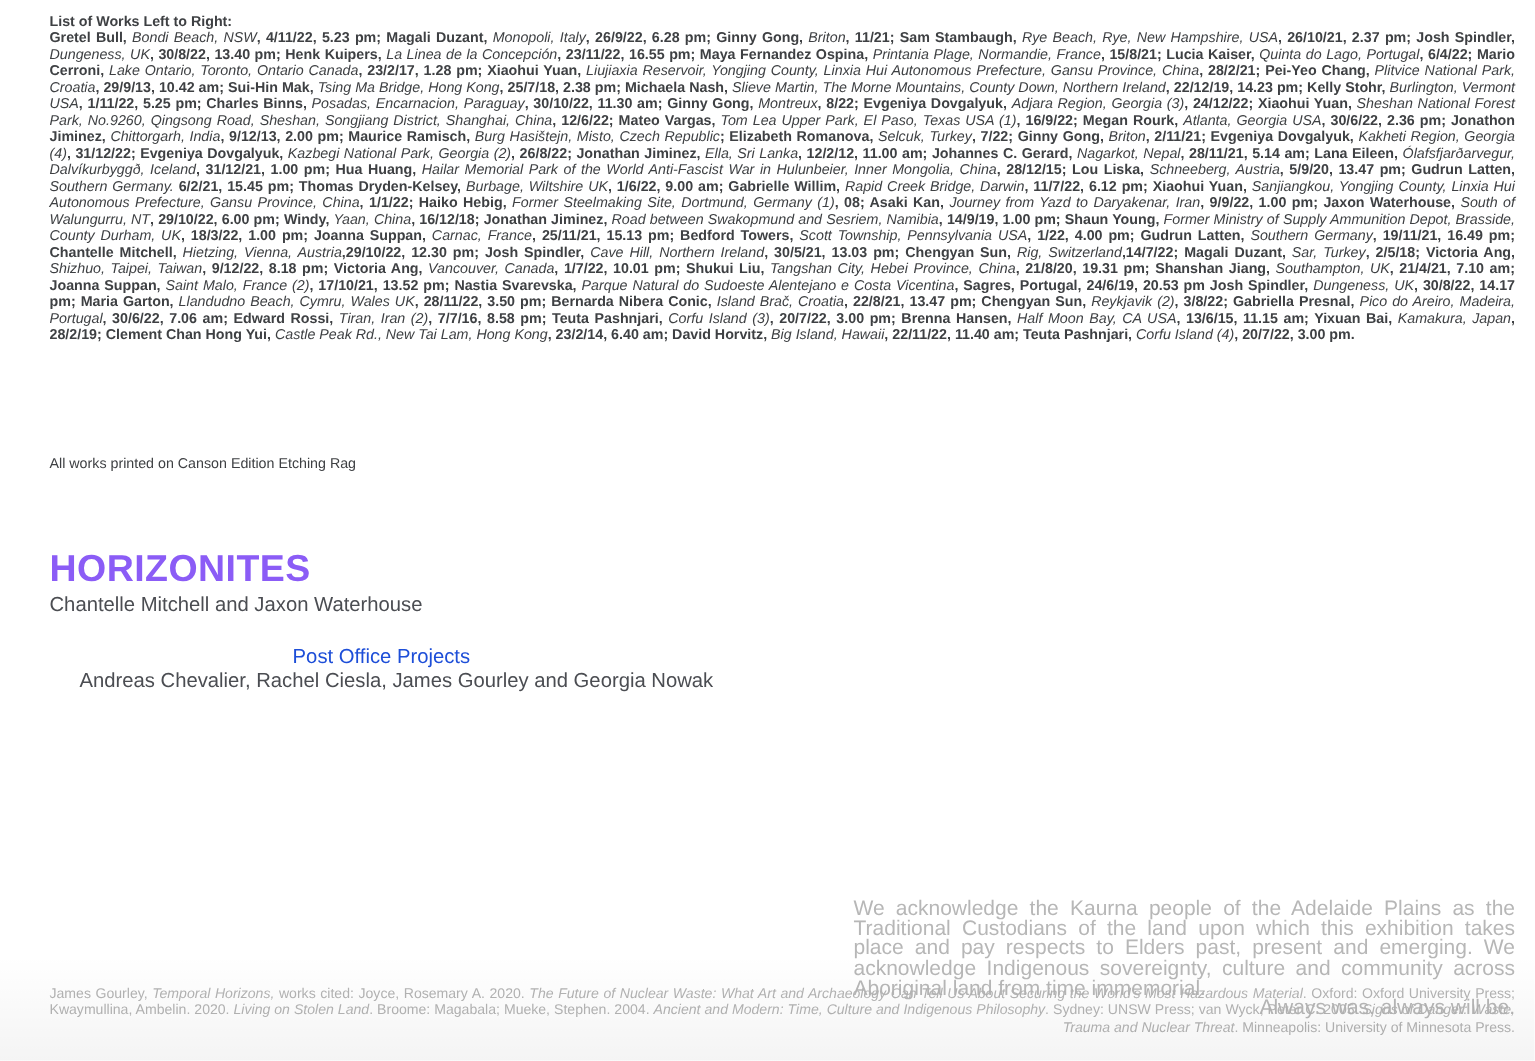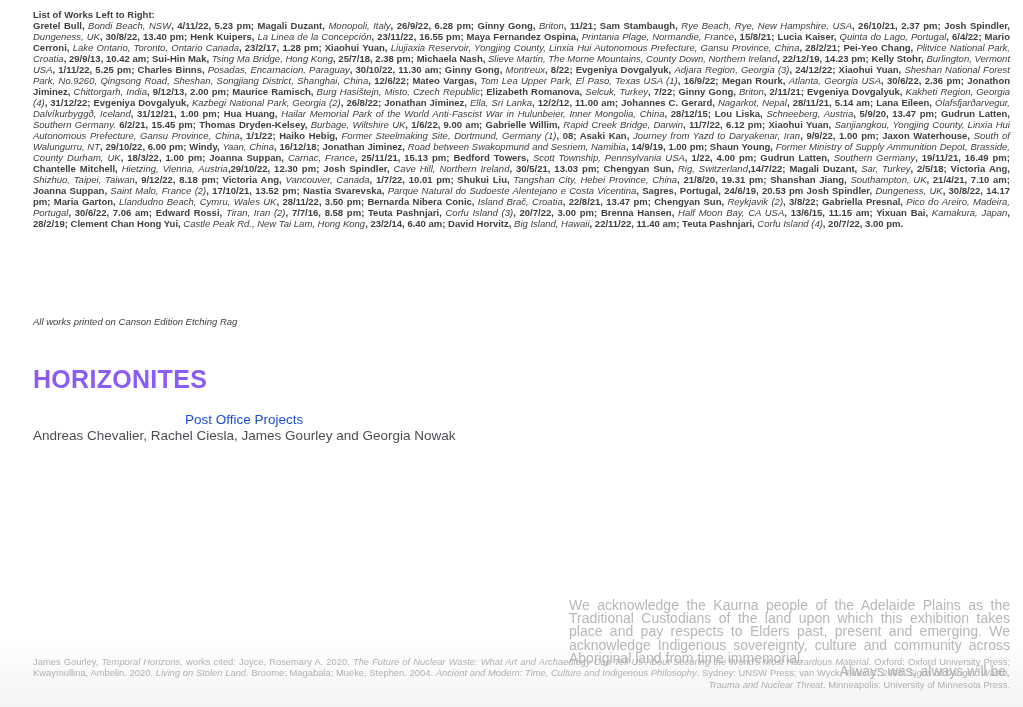--- a/index.html
+++ b/index.html
@@ -11,33 +11,33 @@
   }
   .works{
     position:absolute;left:33px;right:13px;top:9px;
     font-size:9.5px;line-height:11px;color:#3e4043;
     text-align:justify;
   }
   .works-title{font-weight:700;}
   .works .b{font-weight:700;}
   .works .i{font-style:italic;font-weight:400;}
   .works-note{
-    position:absolute;left:33px;top:316px;
-    font-size:9.5px;color:#3e4043;font-style:italic;
+    position:absolute;left:33px;top:304px;
+    font-size:9.5px;color:#3e4043;
   }
   .exh{position:absolute;left:33px;top:366px;color:#44464b;}
   .exh-title{
     font-size:25px;font-weight:700;letter-spacing:.3px;color:#8b5cf6;
     line-height:27px;
   }
   .exh-artists{font-size:13.5px;line-height:16px;color:#4b4d52;margin-top:2px;}
   .exh-venue{font-size:13.5px;line-height:16px;color:#1d4ed8;margin-top:19px;text-align:center;}
   .exh-dates{font-size:13.5px;line-height:16px;color:#4b4d52;}
   .exh-cat-label{font-size:13.5px;line-height:16px;font-weight:700;color:#3a3c41;margin-top:17px;}
-  .exh-cat-authors{font-size:13.5px;line-height:16px;color:#4b4d52;}
+  .exh-cat-authors{font-size:13.5px;line-height:16px;color:#4b4d52;margin-left:20px;}
   .ack{
     position:absolute;right:13px;top:599px;width:441px;
     font-size:14px;line-height:13.2px;color:#b7b7b7;
     text-align:justify;
   }
   .ack-tagline{text-align:right;}
   .cite{
     position:absolute;left:33px;right:13px;top:656px;
     font-size:9.4px;line-height:11.4px;color:#b4b4b4;
     text-align:justify;text-align-last:right;
@@ -54,20 +54,21 @@
 
 <div class="works">
   <div class="works-title">List of Works Left to Right:</div>
   <div id="works-list"><span><span class="b">Gretel Bull, </span><span class="i">Bondi Beach, NSW</span><span class="b">, 4/11/22, 5.23 pm</span><span class="b">; </span></span><span><span class="b">Magali Duzant, </span><span class="i">Monopoli, Italy</span><span class="b">, 26/9/22, 6.28 pm</span><span class="b">; </span></span><span><span class="b">Ginny Gong, </span><span class="i">Briton</span><span class="b">, 11/21</span><span class="b">; </span></span><span><span class="b">Sam Stambaugh, </span><span class="i">Rye Beach, Rye, New Hampshire, USA</span><span class="b">, 26/10/21, 2.37 pm</span><span class="b">; </span></span><span><span class="b">Josh Spindler, </span><span class="i">Dungeness, UK</span><span class="b">, 30/8/22, 13.40 pm</span><span class="b">; </span></span><span><span class="b">Henk Kuipers, </span><span class="i">La Linea de la Concepción</span><span class="b">, 23/11/22, 16.55 pm</span><span class="b">; </span></span><span><span class="b">Maya Fernandez Ospina, </span><span class="i">Printania Plage, Normandie, France</span><span class="b">, 15/8/21</span><span class="b">; </span></span><span><span class="b">Lucia Kaiser, </span><span class="i">Quinta do Lago, Portugal</span><span class="b">, 6/4/22</span><span class="b">; </span></span><span><span class="b">Mario Cerroni, </span><span class="i">Lake Ontario, Toronto, Ontario Canada</span><span class="b">, 23/2/17, 1.28 pm</span><span class="b">; </span></span><span><span class="b">Xiaohui Yuan, </span><span class="i">Liujiaxia Reservoir, Yongjing County, Linxia Hui Autonomous Prefecture, Gansu Province, China</span><span class="b">, 28/2/21</span><span class="b">; </span></span><span><span class="b">Pei-Yeo Chang, </span><span class="i">Plitvice National Park, Croatia</span><span class="b">, 29/9/13, 10.42 am</span><span class="b">; </span></span><span><span class="b">Sui-Hin Mak, </span><span class="i">Tsing Ma Bridge, Hong Kong</span><span class="b">, 25/7/18, 2.38 pm</span><span class="b">; </span></span><span><span class="b">Michaela Nash, </span><span class="i">Slieve Martin, The Morne Mountains, County Down, Northern Ireland</span><span class="b">, 22/12/19, 14.23 pm</span><span class="b">; </span></span><span><span class="b">Kelly Stohr, </span><span class="i">Burlington, Vermont USA</span><span class="b">, 1/11/22, 5.25 pm</span><span class="b">; </span></span><span><span class="b">Charles Binns, </span><span class="i">Posadas, Encarnacion, Paraguay</span><span class="b">, 30/10/22, 11.30 am</span><span class="b">; </span></span><span><span class="b">Ginny Gong, </span><span class="i">Montreux</span><span class="b">, 8/22</span><span class="b">; </span></span><span><span class="b">Evgeniya Dovgalyuk, </span><span class="i">Adjara Region, Georgia (3)</span><span class="b">, 24/12/22</span><span class="b">; </span></span><span><span class="b">Xiaohui Yuan, </span><span class="i">Sheshan National Forest Park, No.9260, Qingsong Road, Sheshan, Songjiang District, Shanghai, China</span><span class="b">, 12/6/22</span><span class="b">; </span></span><span><span class="b">Mateo Vargas, </span><span class="i">Tom Lea Upper Park, El Paso, Texas USA (1)</span><span class="b">, 16/9/22</span><span class="b">; </span></span><span><span class="b">Megan Rourk, </span><span class="i">Atlanta, Georgia USA</span><span class="b">, 30/6/22, 2.36 pm</span><span class="b">; </span></span><span><span class="b">Jonathon Jiminez, </span><span class="i">Chittorgarh, India</span><span class="b">, 9/12/13, 2.00 pm</span><span class="b">; </span></span><span><span class="b">Maurice Ramisch, </span><span class="i">Burg Hasištejn, Misto, Czech Republic</span><span class="b">; </span></span><span><span class="b">Elizabeth Romanova, </span><span class="i">Selcuk, Turkey</span><span class="b">, 7/22</span><span class="b">; </span></span><span><span class="b">Ginny Gong, </span><span class="i">Briton</span><span class="b">, 2/11/21</span><span class="b">; </span></span><span><span class="b">Evgeniya Dovgalyuk, </span><span class="i">Kakheti Region, Georgia (4)</span><span class="b">, 31/12/22</span><span class="b">; </span></span><span><span class="b">Evgeniya Dovgalyuk, </span><span class="i">Kazbegi National Park, Georgia (2)</span><span class="b">, 26/8/22</span><span class="b">; </span></span><span><span class="b">Jonathan Jiminez, </span><span class="i">Ella, Sri Lanka</span><span class="b">, 12/2/12, 11.00 am</span><span class="b">; </span></span><span><span class="b">Johannes C. Gerard, </span><span class="i">Nagarkot, Nepal</span><span class="b">, 28/11/21, 5.14 am</span><span class="b">; </span></span><span><span class="b">Lana Eileen, </span><span class="i">Ólafsfjarðarvegur, Dalvíkurbyggð, Iceland</span><span class="b">, 31/12/21, 1.00 pm</span><span class="b">; </span></span><span><span class="b">Hua Huang, </span><span class="i">Hailar Memorial Park of the World Anti-Fascist War in Hulunbeier, Inner Mongolia, China</span><span class="b">, 28/12/15</span><span class="b">; </span></span><span><span class="b">Lou Liska, </span><span class="i">Schneeberg, Austria</span><span class="b">, 5/9/20, 13.47 pm</span><span class="b">; </span></span><span><span class="b">Gudrun Latten, </span><span class="i">Southern Germany.</span><span class="b"> 6/2/21, 15.45 pm</span><span class="b">; </span></span><span><span class="b">Thomas Dryden-Kelsey, </span><span class="i">Burbage, Wiltshire UK</span><span class="b">, 1/6/22, 9.00 am</span><span class="b">; </span></span><span><span class="b">Gabrielle Willim, </span><span class="i">Rapid Creek Bridge, Darwin</span><span class="b">, 11/7/22, 6.12 pm</span><span class="b">; </span></span><span><span class="b">Xiaohui Yuan, </span><span class="i">Sanjiangkou, Yongjing County, Linxia Hui Autonomous Prefecture, Gansu Province, China</span><span class="b">, 1/1/22</span><span class="b">; </span></span><span><span class="b">Haiko Hebig, </span><span class="i">Former Steelmaking Site, Dortmund, Germany (1)</span><span class="b">, 08</span><span class="b">; </span></span><span><span class="b">Asaki Kan, </span><span class="i">Journey from Yazd to Daryakenar, Iran</span><span class="b">, 9/9/22, 1.00 pm</span><span class="b">; </span></span><span><span class="b">Jaxon Waterhouse, </span><span class="i">South of Walungurru, NT</span><span class="b">, 29/10/22, 6.00 pm</span><span class="b">; </span></span><span><span class="b">Windy, </span><span class="i">Yaan, China</span><span class="b">, 16/12/18</span><span class="b">; </span></span><span><span class="b">Jonathan Jiminez, </span><span class="i">Road between Swakopmund and Sesriem, Namibia</span><span class="b">, 14/9/19, 1.00 pm</span><span class="b">; </span></span><span><span class="b">Shaun Young, </span><span class="i">Former Ministry of Supply Ammunition Depot, Brasside, County Durham, UK</span><span class="b">, 18/3/22, 1.00 pm</span><span class="b">; </span></span><span><span class="b">Joanna Suppan, </span><span class="i">Carnac, France</span><span class="b">, 25/11/21, 15.13 pm</span><span class="b">; </span></span><span><span class="b">Bedford Towers, </span><span class="i">Scott Township, Pennsylvania USA</span><span class="b">, 1/22, 4.00 pm</span><span class="b">; </span></span><span><span class="b">Gudrun Latten, </span><span class="i">Southern Germany</span><span class="b">, 19/11/21, 16.49 pm</span><span class="b">; </span></span><span><span class="b">Chantelle Mitchell, </span><span class="i">Hietzing, Vienna, Austria</span><span class="b">,29/10/22, 12.30 pm</span><span class="b">; </span></span><span><span class="b">Josh Spindler, </span><span class="i">Cave Hill, Northern Ireland</span><span class="b">, 30/5/21, 13.03 pm</span><span class="b">; </span></span><span><span class="b">Chengyan Sun, </span><span class="i">Rig, Switzerland</span><span class="b">,14/7/22</span><span class="b">; </span></span><span><span class="b">Magali Duzant, </span><span class="i">Sar, Turkey</span><span class="b">, 2/5/18</span><span class="b">; </span></span><span><span class="b">Victoria Ang, </span><span class="i">Shizhuo, Taipei, Taiwan</span><span class="b">, 9/12/22, 8.18 pm</span><span class="b">; </span></span><span><span class="b">Victoria Ang, </span><span class="i">Vancouver, Canada</span><span class="b">, 1/7/22, 10.01 pm</span><span class="b">; </span></span><span><span class="b">Shukui Liu, </span><span class="i">Tangshan City, Hebei Province, China</span><span class="b">, 21/8/20, 19.31 pm</span><span class="b">; </span></span><span><span class="b">Shanshan Jiang, </span><span class="i">Southampton, UK</span><span class="b">, 21/4/21, 7.10 am</span><span class="b">; </span></span><span><span class="b">Joanna Suppan, </span><span class="i">Saint Malo, France (2)</span><span class="b">, 17/10/21, 13.52 pm</span><span class="b">; </span></span><span><span class="b">Nastia Svarevska, </span><span class="i">Parque Natural do Sudoeste Alentejano e Costa Vicentina</span><span class="b">, Sagres, Portugal, 24/6/19, 20.53 pm</span><span class="b"> </span></span><span><span class="b">Josh Spindler, </span><span class="i">Dungeness, UK</span><span class="b">, 30/8/22, 14.17 pm</span><span class="b">; </span></span><span><span class="b">Maria Garton, </span><span class="i">Llandudno Beach, Cymru, Wales UK</span><span class="b">, 28/11/22, 3.50 pm</span><span class="b">; </span></span><span><span class="b">Bernarda Nibera Conic, </span><span class="i">Island Brač, Croatia</span><span class="b">, 22/8/21, 13.47 pm</span><span class="b">; </span></span><span><span class="b">Chengyan Sun, </span><span class="i">Reykjavik (2)</span><span class="b">, 3/8/22</span><span class="b">; </span></span><span><span class="b">Gabriella Presnal, </span><span class="i">Pico do Areiro, Madeira, Portugal</span><span class="b">, 30/6/22, 7.06 am</span><span class="b">; </span></span><span><span class="b">Edward Rossi, </span><span class="i">Tiran, Iran (2)</span><span class="b">, 7/7/16, 8.58 pm</span><span class="b">; </span></span><span><span class="b">Teuta Pashnjari, </span><span class="i">Corfu Island (3)</span><span class="b">, 20/7/22, 3.00 pm</span><span class="b">; </span></span><span><span class="b">Brenna Hansen, </span><span class="i">Half Moon Bay, CA USA</span><span class="b">, 13/6/15, 11.15 am</span><span class="b">; </span></span><span><span class="b">Yixuan Bai, </span><span class="i">Kamakura, Japan</span><span class="b">, 28/2/19</span><span class="b">; </span></span><span><span class="b">Clement Chan Hong Yui, </span><span class="i">Castle Peak Rd., New Tai Lam, Hong Kong</span><span class="b">, 23/2/14, 6.40 am</span><span class="b">; </span></span><span><span class="b">David Horvitz, </span><span class="i">Big Island, Hawaii</span><span class="b">, 22/11/22, 11.40 am</span><span class="b">; </span></span><span><span class="b">Teuta Pashnjari, </span><span class="i">Corfu Island (4)</span><span class="b">, 20/7/22, 3.00 pm.</span><span class="b"></span></span></div>
 </div>
 
 <div class="works-note">All works printed on Canson Edition Etching Rag</div>
 
 <div class="exh">
   <div class="exh-title">HORIZONITES</div>
+  <div class="exh-artists">Chantelle Mitchell and Jaxon Waterhouse</div>
   <div class="exh-venue">Post Office Projects</div>
   <div class="exh-cat-authors">Andreas Chevalier, Rachel Ciesla, James Gourley and Georgia Nowak</div>
 </div>
 
 <div class="ack">
   <div>We acknowledge the Kaurna people of the Adelaide Plains as the Traditional Custodians of the land upon which this exhibition takes place and pay respects to Elders past, present and emerging. We acknowledge Indigenous sovereignty, culture and community across Aboriginal land from time immemorial.</div>
   <div class="ack-tagline">Always was, always will be.</div>
 </div>
 
 <div class="cite" id="citation"><span>James Gourley, </span><span class="i">Temporal Horizons,</span><span> works cited: Joyce, Rosemary A. 2020. </span><span class="i">The Future of Nuclear Waste: What Art and Archaeology Can Tell Us About Securing the World's Most Hazardous Material</span><span>. Oxford: Oxford University Press; Kwaymullina, Ambelin. 2020. </span><span class="i">Living on Stolen Land</span><span>. Broome: Magabala; Mueke, Stephen. 2004. </span><span class="i">Ancient and Modern: Time, Culture and Indigenous Philosophy</span><span>. Sydney: UNSW Press; van Wyck, Peter C. 2005. </span><span class="i">Signs of Danger: Waste, Trauma and Nuclear Threat</span><span>. Minneapolis: University of Minnesota Press.</span></div>

